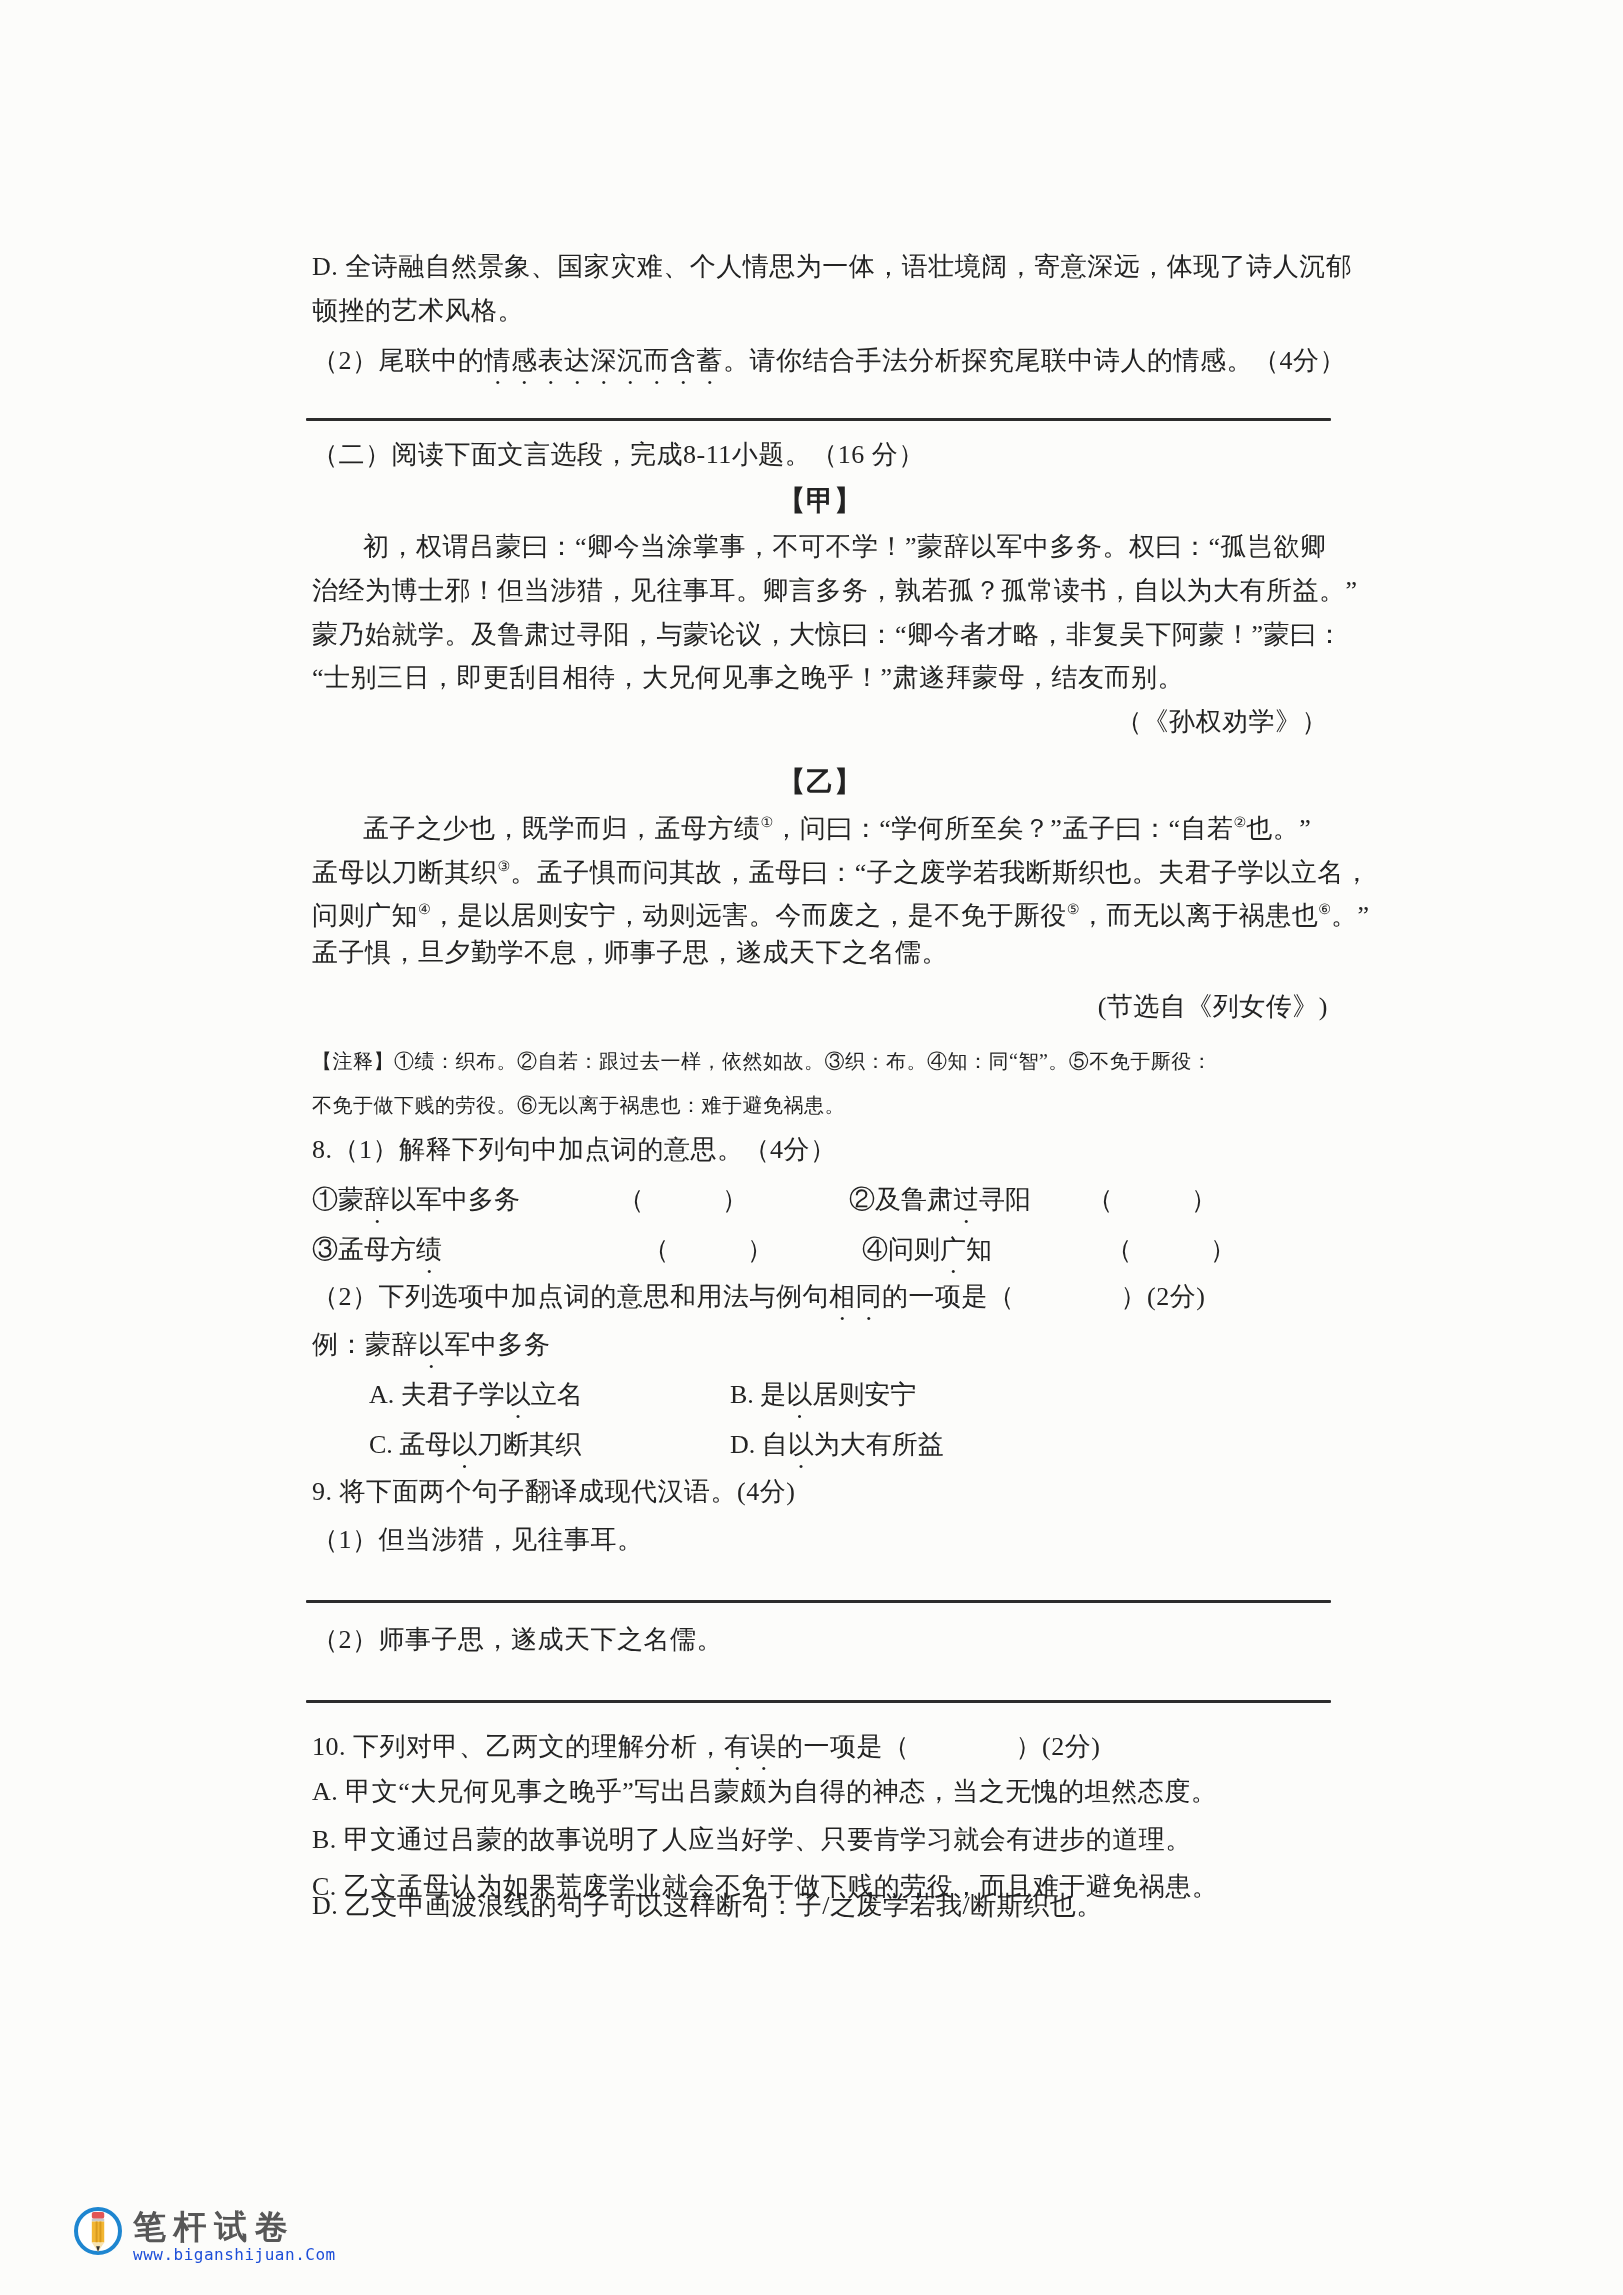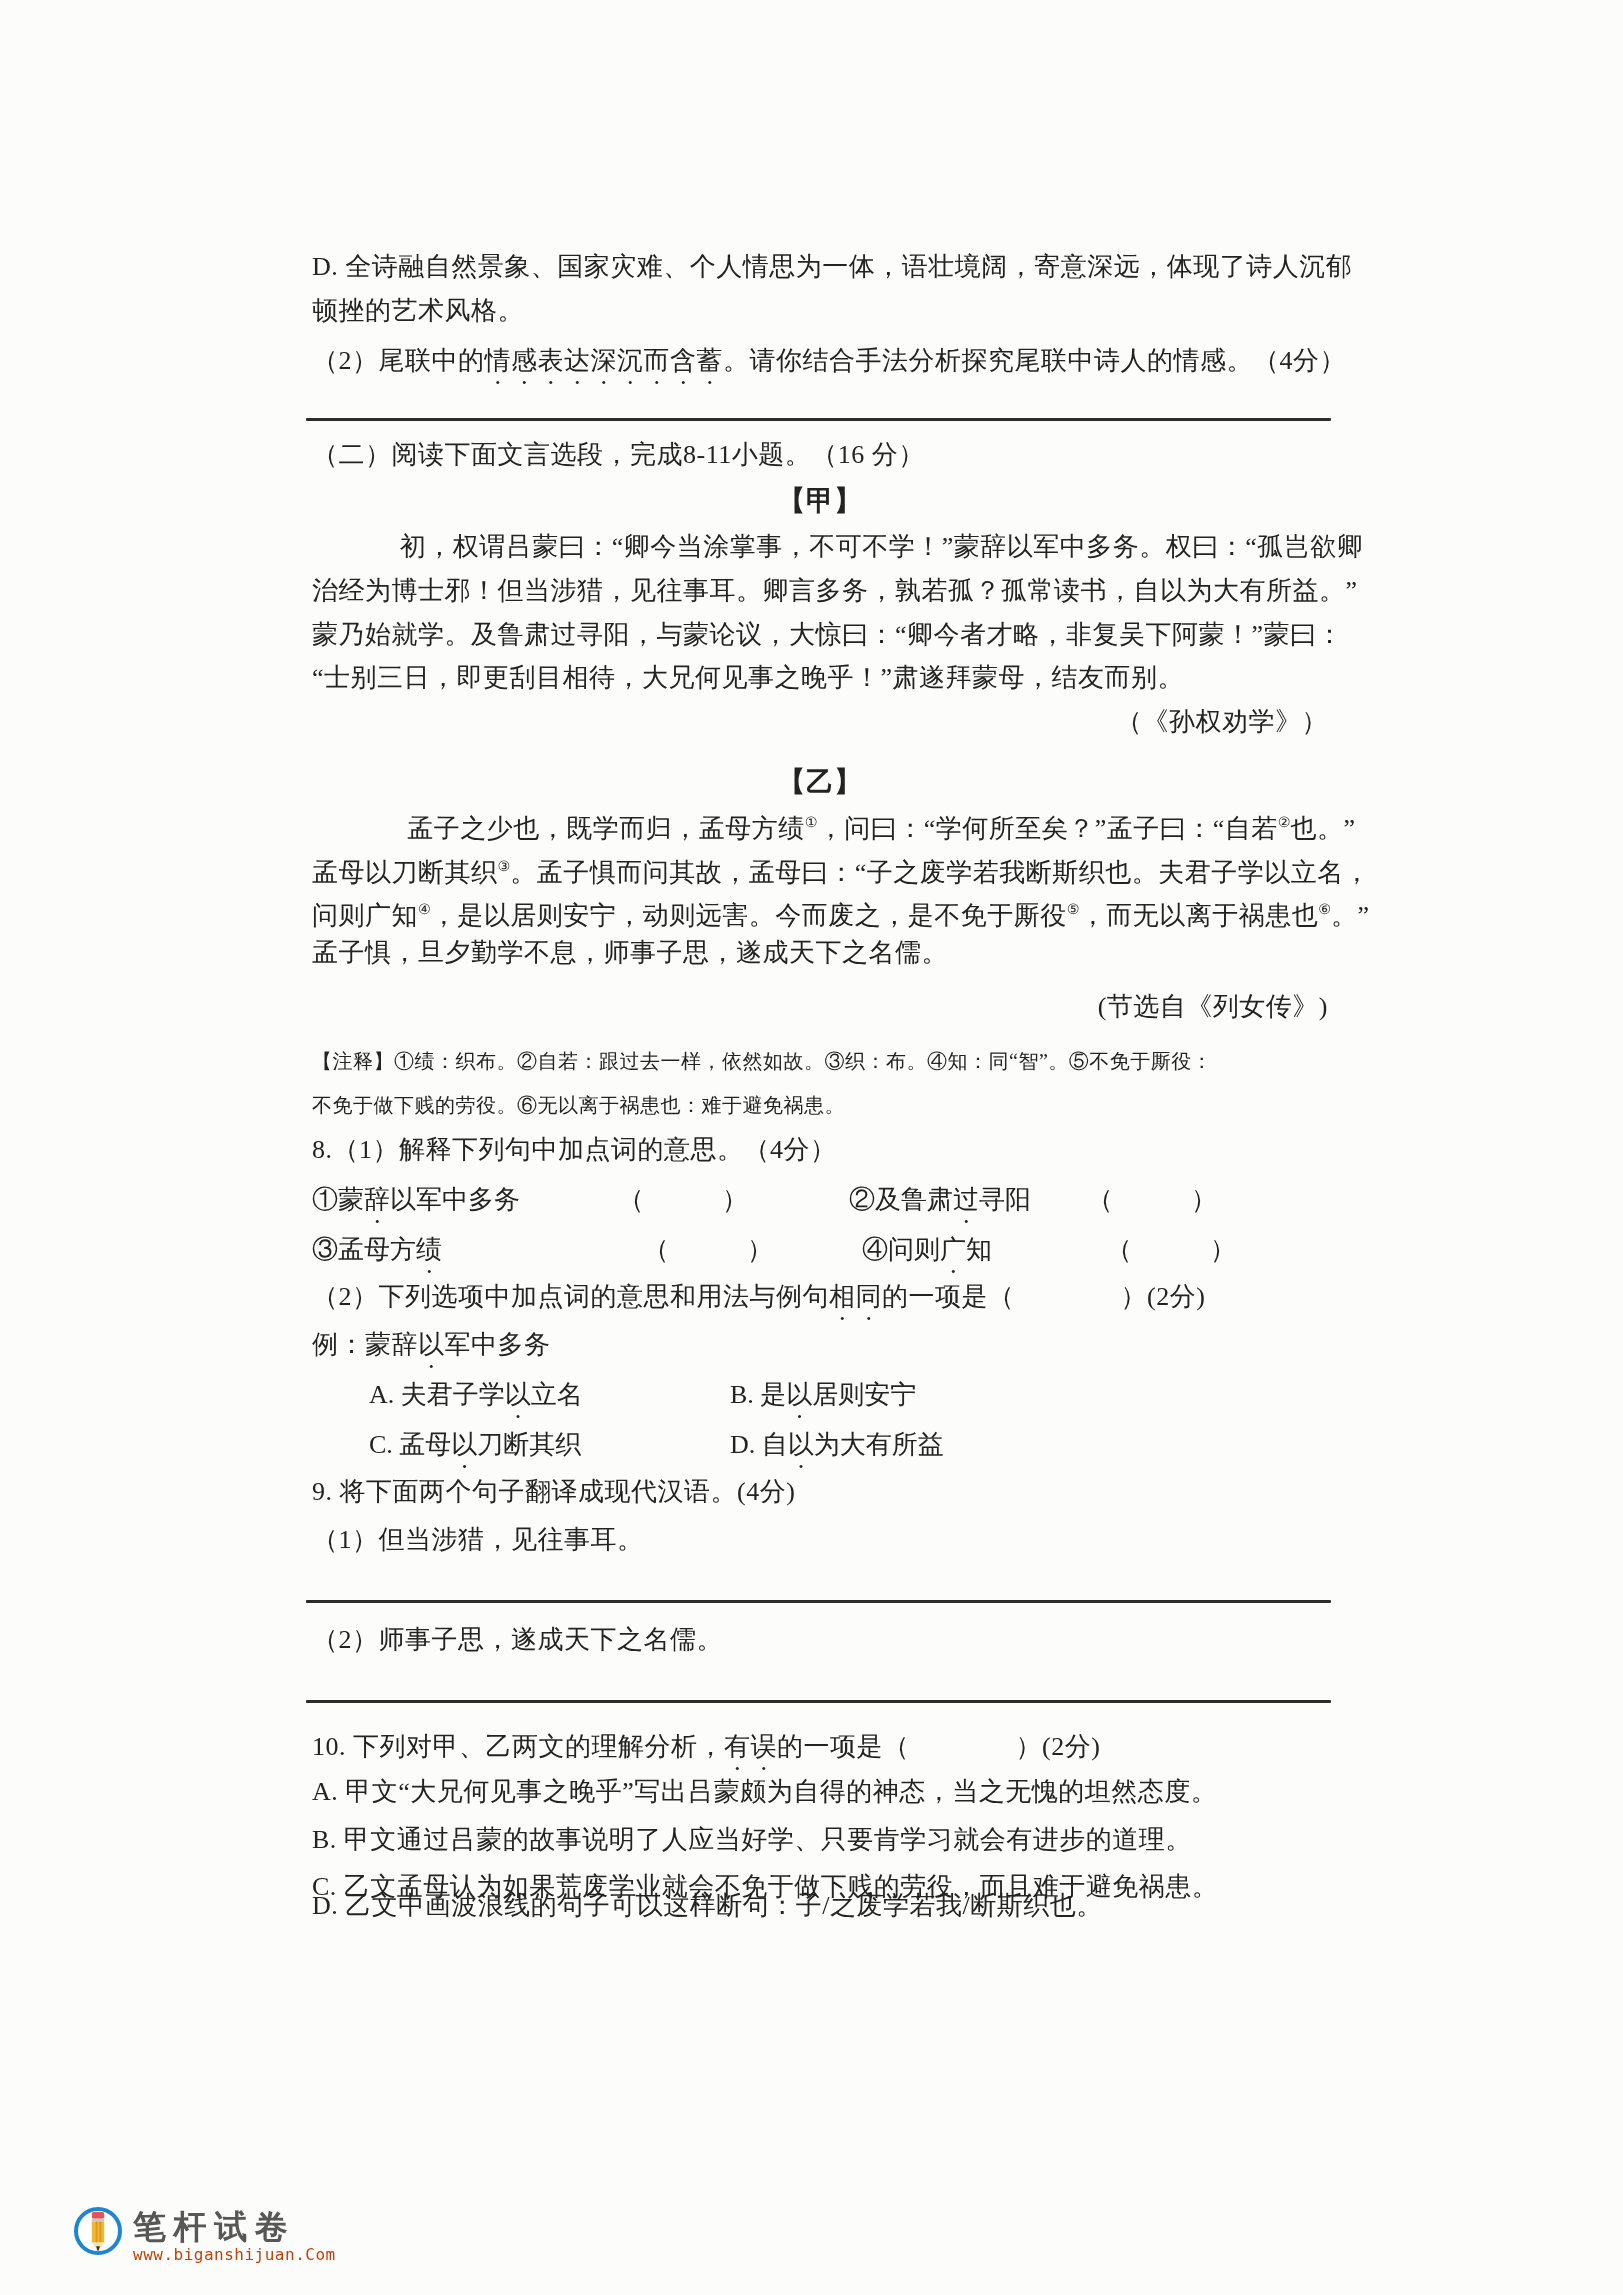--- a/index.html
+++ b/index.html
@@ -10,21 +10,21 @@
     background:#fcfcfa;
     font-family:"Liberation Serif","DejaVu Serif",serif;
     color:#232323;
     overflow:hidden;
   }
   .ln{
     position:absolute;left:312px;width:1037px;
     font-size:26px;line-height:44px;
     letter-spacing:0.5px;white-space:nowrap;
   }
-  .indent{padding-left:51px;text-align:center;}
+  .indent{padding-left:51px;}
   .center{text-align:center;width:1016px;}
   .right{text-align:right;width:1016px;}
   .small{font-size:20px;}
   .label{font-weight:bold;font-size:27.6px;}
   .rule{
     position:absolute;left:306px;width:1025px;height:2.9px;
     background:#2c2c2c;border-radius:1px;
   }
   .emdot{
     -webkit-text-emphasis:filled dot #222;
@@ -42,21 +42,21 @@
     border:4.8px solid #1e86d0;background:#ffffff;box-sizing:border-box;
   }
   .wm-pencil{position:absolute;left:13.3px;top:7.6px;}
   .wm-text{
     position:absolute;left:59px;top:1.9px;
     font-size:33px;font-weight:bold;color:#575757;letter-spacing:7.6px;
     font-family:"Liberation Serif","DejaVu Serif",serif;
   }
   .wm-url{
     position:absolute;left:59px;top:42px;
-    font-size:16px;color:#c2410c;letter-spacing:0.5px;
+    font-size:16px;color:#1d4ed8;letter-spacing:0.5px;
     font-family:"DejaVu Sans Mono","Liberation Mono",monospace;
   }
 </style>
 </head>
 <body>
 
 <div class="sheet">
 
   <div class="ln" style="top:245px">D. 全诗融自然景象、国家灾难、个人情思为一体，语壮境阔，寄意深远，体现了诗人沉郁</div>
   <div class="ln" style="top:289px">顿挫的艺术风格。</div>

